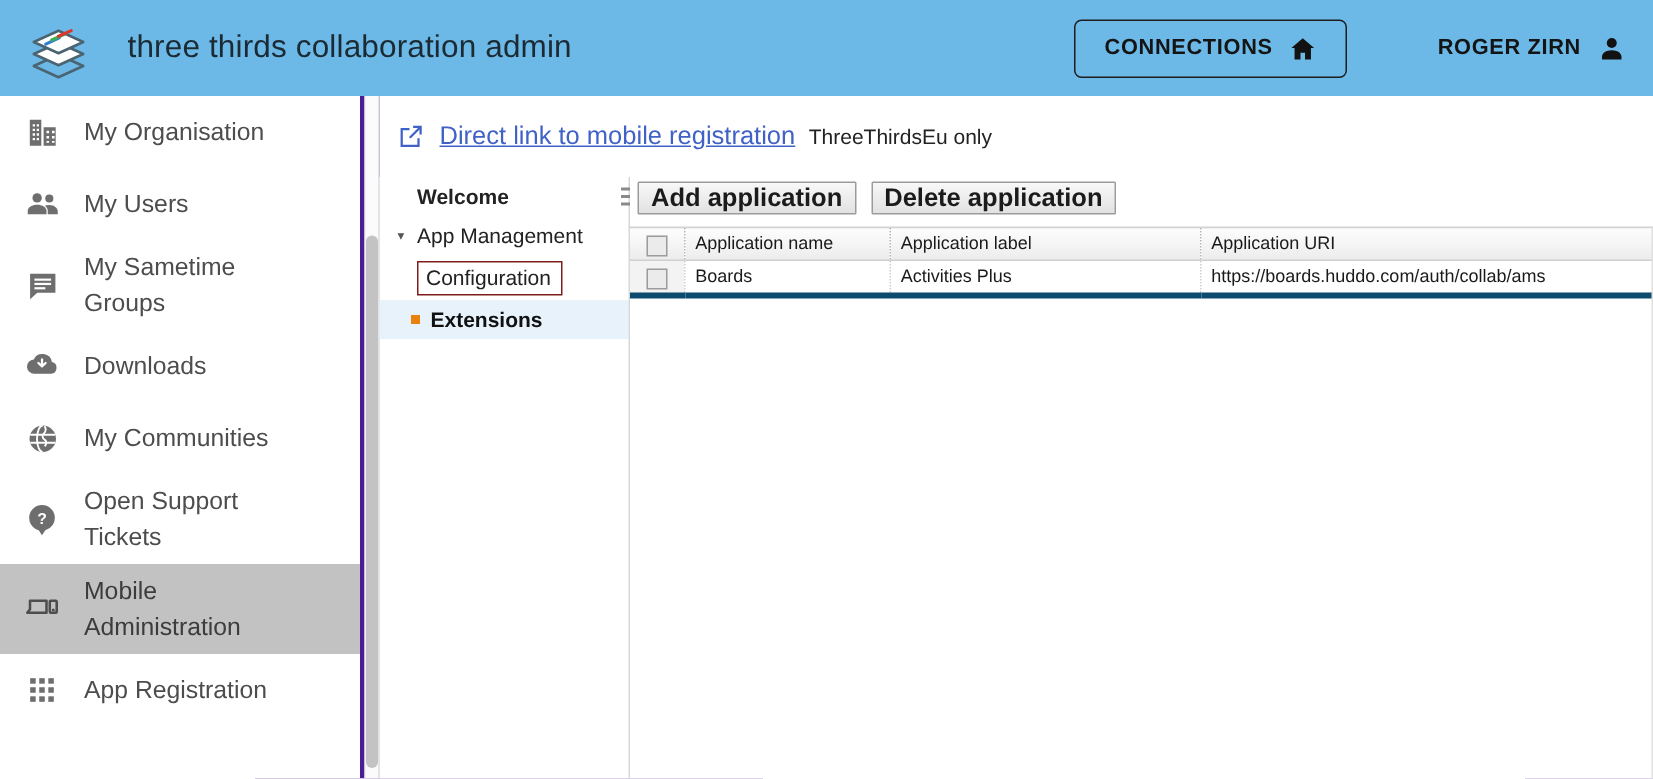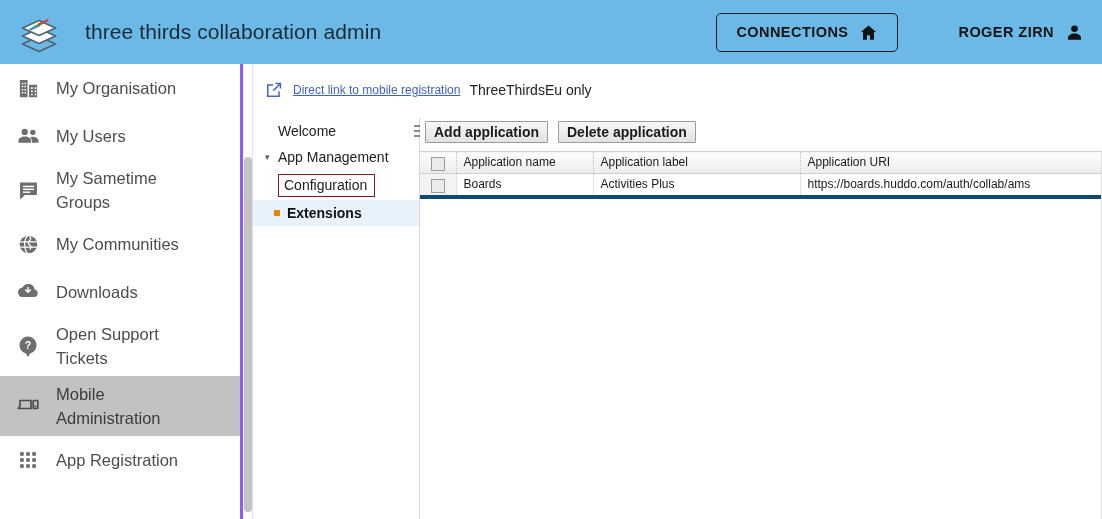--- a/index.html
+++ b/index.html
@@ -5,21 +5,21 @@
 <style>
   * { box-sizing: border-box; }
   html, body {
     margin: 0; padding: 0;
     width: 1102px; height: 519px;
     overflow: hidden;
     background: #ffffff;
     font-family: "Liberation Sans", sans-serif;
     -webkit-font-smoothing: antialiased;
   }
-  #app { position: relative; width: 1102px; height: 519px; overflow: hidden; background:#8b5cf6; }
+  #app { position: relative; width: 1102px; height: 519px; overflow: hidden; background:#4c1d95; }
 
   
   .header {
     position: absolute; top: 0; left: 0;
     width: 1102px; height: 64px;
     background: #6cb9e8;
     display: flex; align-items: center;
   }
   .header-left { display: flex; align-items: center; padding-left: 17px; flex: 0 0 auto; }
   .logo-wrap { width: 44px; height: 44px; position: relative; flex: 0 0 auto; }
@@ -90,21 +90,21 @@
     width: 849px; height: 455px;
     background: #ffffff;
   }
 
   .linkrow {
     position: absolute; top: 17px; left: 12px;
     display: flex; align-items: center;
   }
   .ext-icon { width: 18px; height: 18px; flex: 0 0 18px; margin-right: 10px; }
   .direct-link {
-    font-size: 12px; color: #4062c7; text-decoration: underline;
+    font-size: 17px; color: #4062c7; text-decoration: underline;
     cursor: pointer; white-space: nowrap;
   }
   .link-note {
     font-size: 14px; color: #222; margin-left: 9px; white-space: nowrap;
   }
 
   
   .tree-panel {
     position: absolute; top: 54px; left: 0;
     width: 166px; height: 401px;
@@ -115,21 +115,21 @@
     height: 26px; font-size: 14px; color: #222;
     cursor: pointer; padding-left: 12px; white-space: nowrap;
   }
   .tree-node.lvl0 { padding-left: 12px; }
   .tree-node.lvl1 { padding-left: 21px; }
   .caret {
     width: 13px; flex: 0 0 13px;
     font-size: 9px; color: #555; line-height: 1;
     display: flex; align-items: center; justify-content: flex-start;
   }
-  .tree-node.welcome { padding-left: 25px; }
+  .tree-node.welcome { padding-left: 25px; font-weight: bold; }
   .focus-box {
     display: inline-block;
     border: 1px solid #7f1d1d;
     padding: 2px 7px 2px 5px;
     margin-left: 4px;
     background: #fff;
     line-height: 17px;
   }
   .tree-row-sel {
     background: #e7f2fa;
@@ -167,21 +167,21 @@
   .toolbar {
     position: absolute; top: 3px; left: 5px;
     display: flex; gap: 10px;
   }
   .tb-btn {
     background: linear-gradient(#f8f8f8, #e2e2e2);
     border: 1px solid #9b9b9b;
     border-radius: 1px;
     height: 22px; padding: 0 8px;
     font-family: "Liberation Sans", sans-serif;
-    font-size: 14px; font-weight: bold; color: #1b1b1b;
+    font-size: 17px; font-weight: bold; color: #1b1b1b;
     cursor: pointer; white-space: nowrap;
     display: flex; align-items: center;
   }
 
   .grid {
     position: absolute; top: 33px; left: 0;
     width: 935px;
     border-collapse: collapse;
     table-layout: fixed;
   }
@@ -301,38 +301,38 @@
             <rect x="6.2" y="10.0" width="11.6" height="1.5"></rect>
             <rect x="6.2" y="13.0" width="7.6" height="1.5"></rect>
           </g>
         </svg>
       </span>
       <span class="nav-label">My Sametime Groups</span>
     </div>
 
     <div class="nav-item">
       <span class="nav-icon">
+        <svg width="24" height="24" viewBox="0 0 24 24" fill="#6e6e6e">
+          <path d="M18.6 9.4a6.4 6.4 0 0 0-12.1-1.8A4.7 4.7 0 0 0 7 17.1h11.1a3.9 3.9 0 0 0 .5-7.7z"></path>
+          <path d="M12 7.6v4.6m0 0-2.4-2.2M12 12.2l2.4-2.2" stroke="#ffffff" stroke-width="1.5" fill="none" stroke-linecap="round"></path>
+        </svg>
+      </span>
+      <span class="nav-label">Downloads</span>
+    </div>
+
+    <div class="nav-item">
+      <span class="nav-icon">
         <svg width="23" height="23" viewBox="0 0 24 24">
           <circle cx="12" cy="12" r="9.2" fill="#6e6e6e"></circle>
           <path d="M12 2.8c-2.2 0-4 4.1-4 9.2s1.8 9.2 4 9.2" fill="none" stroke="#ffffff" stroke-width="1.3"></path>
           <path d="M3.3 9.2h17.4M3.3 14.8h17.4" stroke="#ffffff" stroke-width="1.3" fill="none"></path>
           <path d="M13.2 3.2c1.2 1.6 1.1 3.9-.4 5.1-1.4 1.2-1.2 3.4.5 4.3 1.6.9 1.6 3.2 0 4.6" fill="none" stroke="#ffffff" stroke-width="1.3"></path>
         </svg>
       </span>
       <span class="nav-label">My Communities</span>
-    </div>
-
-    <div class="nav-item">
-      <span class="nav-icon">
-        <svg width="24" height="24" viewBox="0 0 24 24" fill="#6e6e6e">
-          <path d="M18.6 9.4a6.4 6.4 0 0 0-12.1-1.8A4.7 4.7 0 0 0 7 17.1h11.1a3.9 3.9 0 0 0 .5-7.7z"></path>
-          <path d="M12 7.6v4.6m0 0-2.4-2.2M12 12.2l2.4-2.2" stroke="#ffffff" stroke-width="1.5" fill="none" stroke-linecap="round"></path>
-        </svg>
-      </span>
-      <span class="nav-label">Downloads</span>
     </div>
 
     <div class="nav-item">
       <span class="nav-icon">
         <svg width="24" height="24" viewBox="0 0 24 24" fill="#6e6e6e">
           <path d="M12 2.6a8.6 8.6 0 0 0-2.2 16.9l2.2 3.4 2.2-3.4A8.6 8.6 0 0 0 12 2.6z"></path>
           <text x="12" y="15.3" font-family="Liberation Sans, sans-serif" font-size="10.5" font-weight="bold" fill="#ffffff" text-anchor="middle">?</text>
         </svg>
       </span>
       <span class="nav-label">Open Support Tickets</span>

